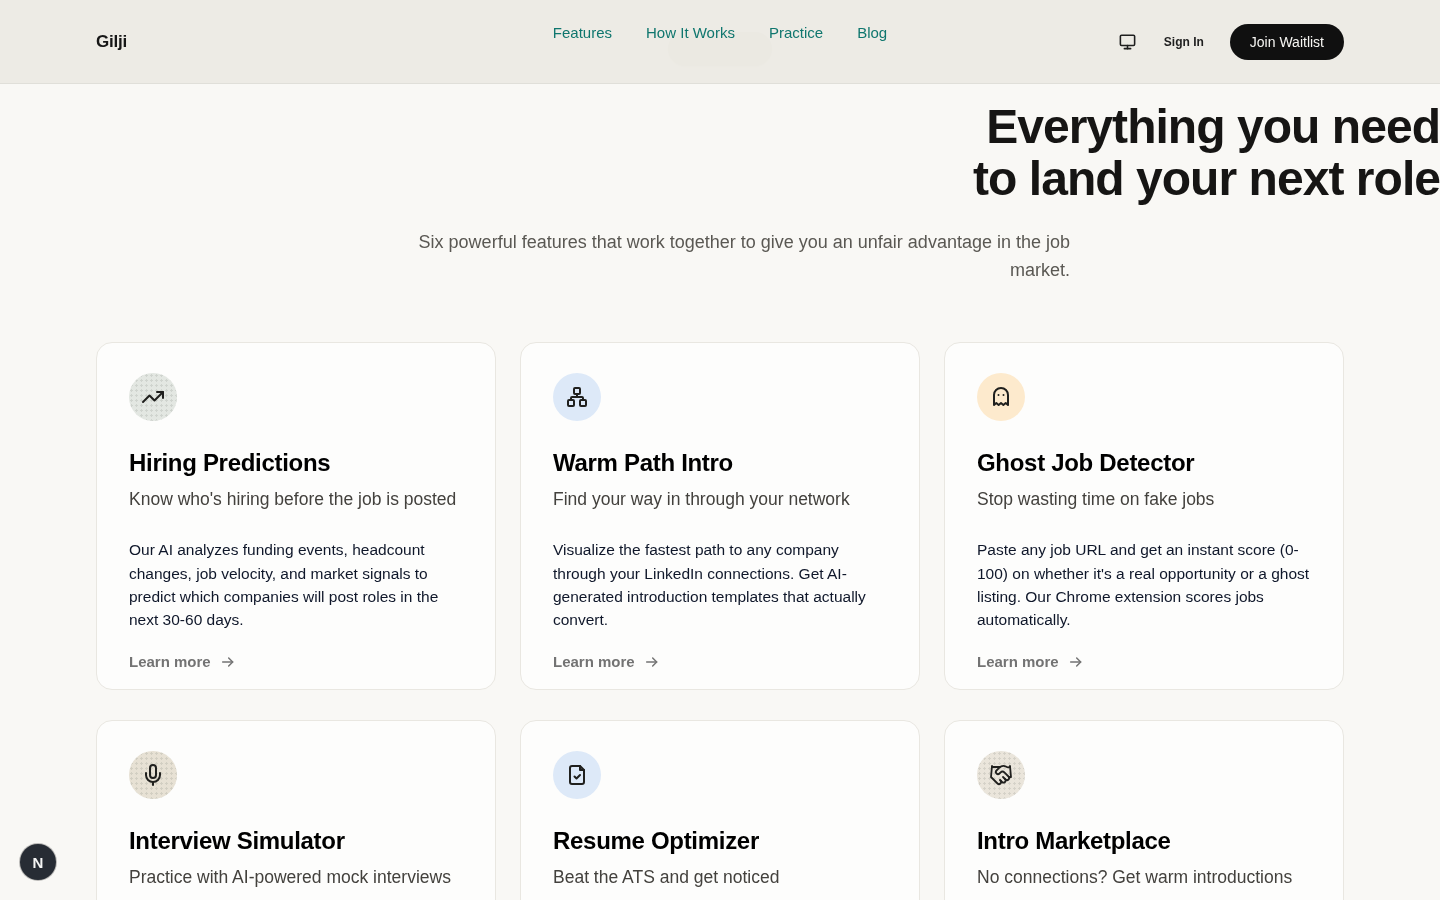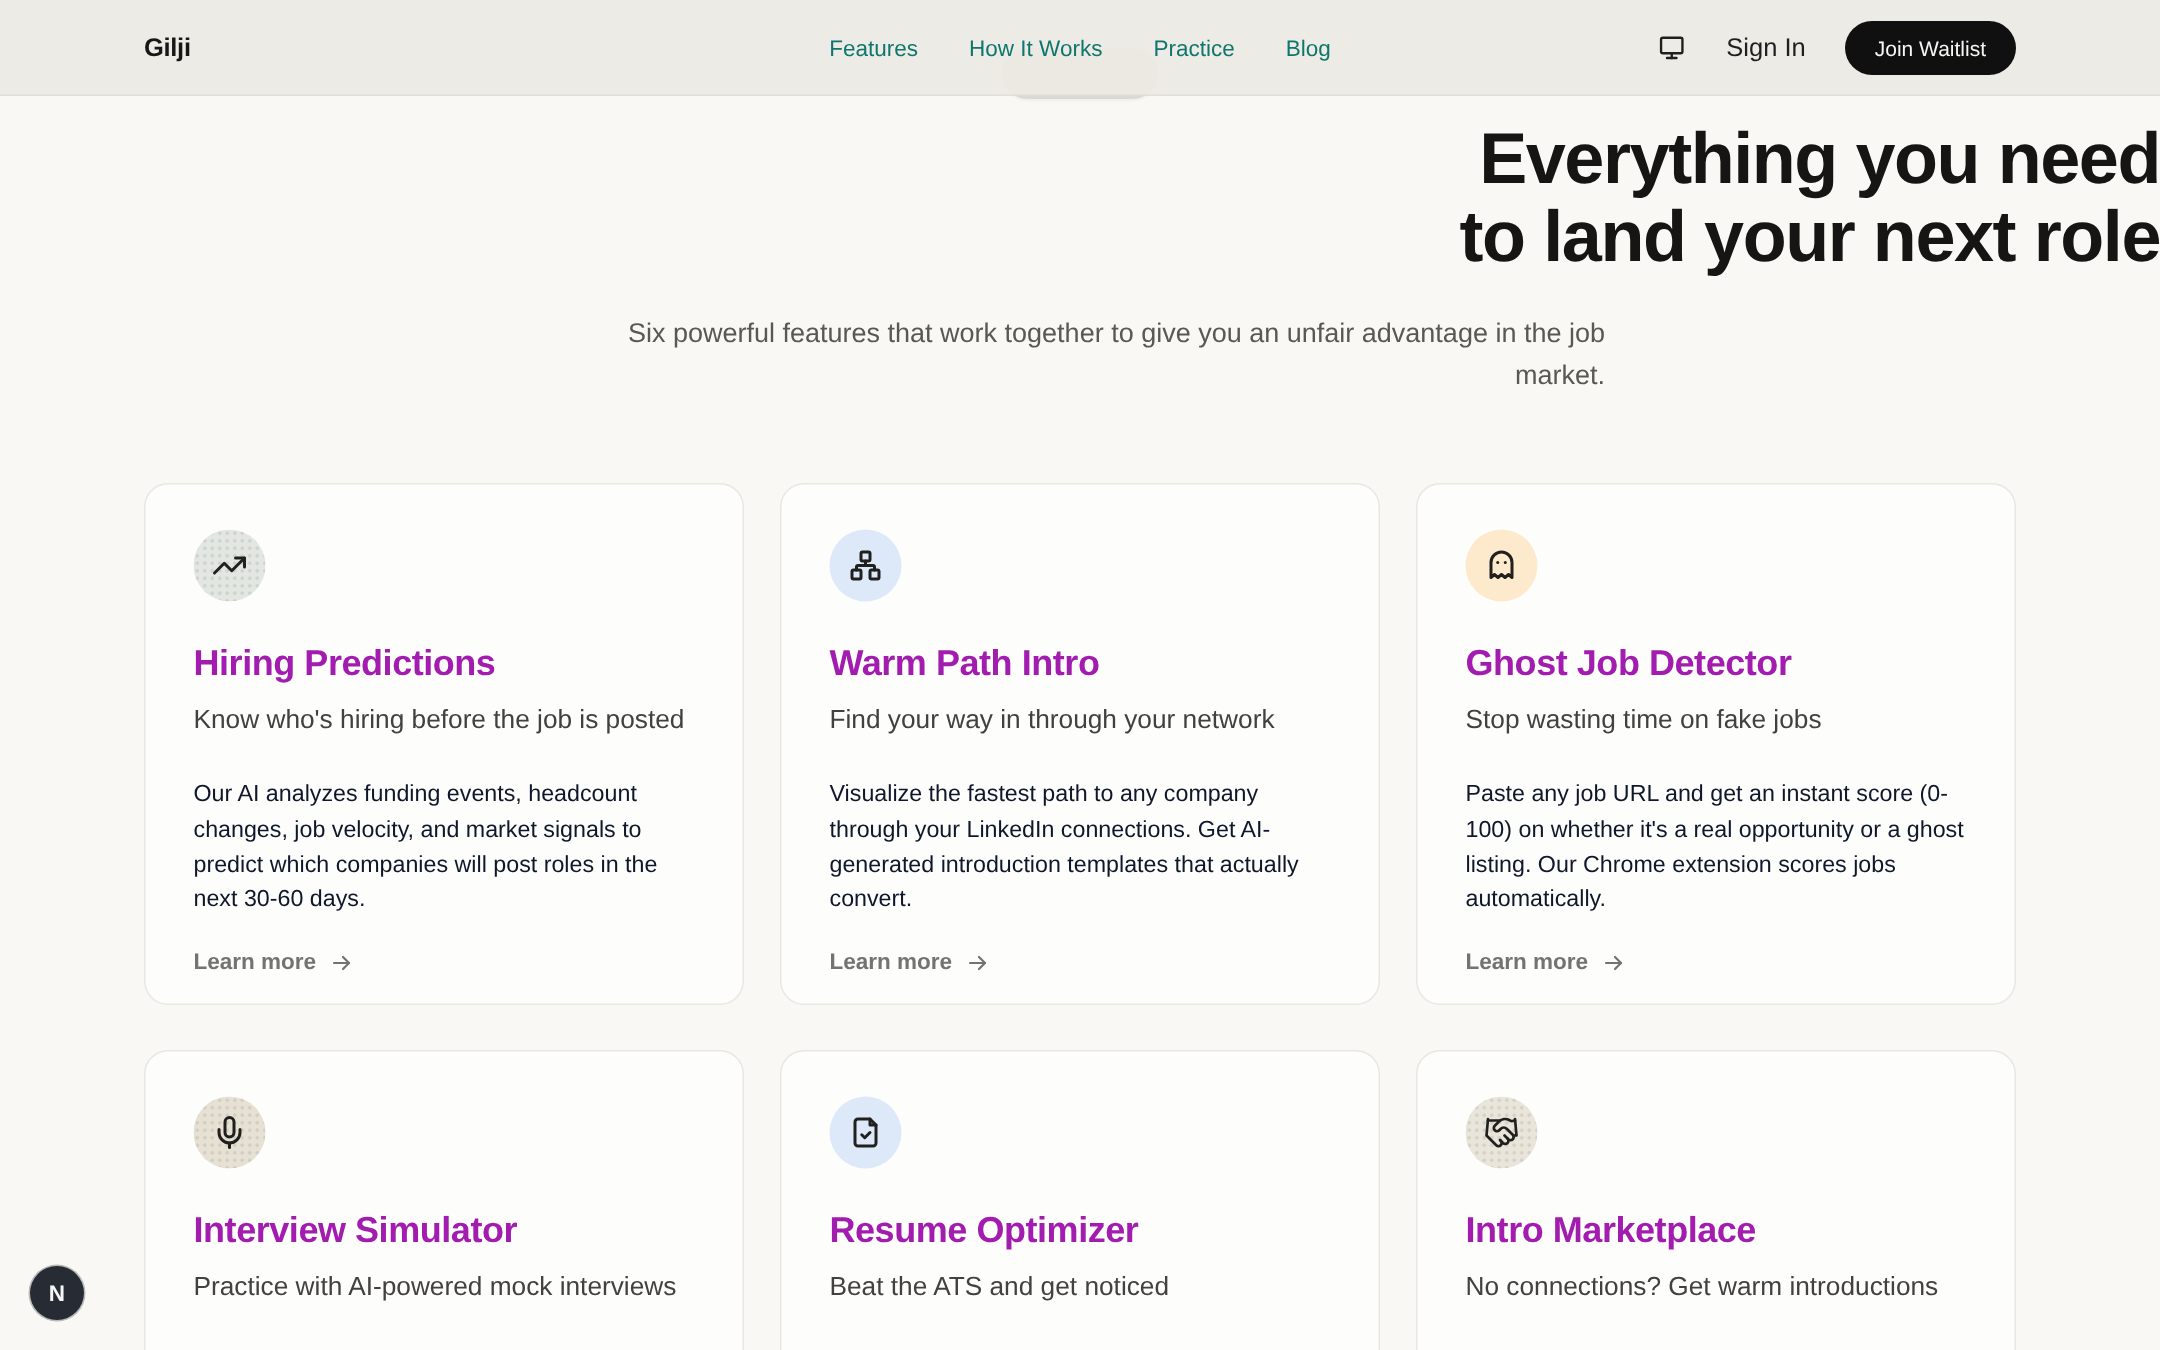--- a/index.html
+++ b/index.html
@@ -7,36 +7,36 @@
   body {
     background:#f9f8f5;
     font-family:"Liberation Sans","DejaVu Sans",sans-serif;
     color:#171717;
     position:relative;
   }
 
   
   .header {
     position:relative; z-index:10;
-    height:64px;
+    height:84px;
     background:rgba(236,233,227,0.93);
     border-bottom:1px solid rgba(0,0,0,0.05);
     display:flex; align-items:center;
     padding:0 96px;
     justify-content:space-between;
   }
   .logo { font-size:17px; font-weight:700; letter-spacing:-0.2px; cursor:pointer; }
   .nav-center {
     position:absolute; left:50%; top:0; transform:translateX(-50%);
     height:64px; display:flex; align-items:center; gap:34px;
   }
   .nav-link { font-size:15px; color:#0f766e; cursor:pointer; }
   .header-right { margin-left:auto; display:flex; align-items:center; gap:26px; }
   .theme-toggle { width:20px; height:20px; display:flex; align-items:center; justify-content:center; cursor:pointer; color:#1f1f1f; }
-  .sign-in { font-size:17px; font-weight:400; color:#1f1f1f; cursor:pointer; }
+  .sign-in { font-size:12px; font-weight:700; color:#1f1f1f; cursor:pointer; }
   .cta-btn {
     background:#101010; color:#f7f6f3;
     border:none; border-radius:999px;
     font-family:inherit; font-size:14px; font-weight:500;
     padding:10px 20px; cursor:pointer;
   }
 
   
   .scrolled-badge {
     position:absolute; z-index:5;
@@ -81,21 +81,21 @@
   }
   .dots {
     background-image:radial-gradient(circle, rgba(70,80,70,0.13) 1px, transparent 1.3px);
     background-size:5px 5px;
   }
   .tint-sage  { background-color:#e3e7e2; }
   .tint-blue  { background-color:#dde9f8; }
   .tint-peach { background-color:#fdeacd; }
   .tint-tan   { background-color:#e7e1d4; }
   .tint-tan2  { background-color:#eae5db; }
-  .card h3 { margin-top:28px; font-size:24px; font-weight:700; letter-spacing:-0.3px; color:#a21caf; }
+  .card h3 { margin-top:28px; font-size:24px; font-weight:700; letter-spacing:-0.3px; color:#000000; }
   .card .tagline { margin-top:12px; font-size:17.5px; color:#43413d; }
   .card .desc { margin-top:28px; font-size:15.5px; line-height:1.5; color:#0f172a; }
   .learn-more {
     margin-top:22px;
     display:inline-flex; align-items:flex-end; gap:9px;
     font-size:15px; font-weight:600; color:#737373; cursor:pointer;
   }
   .learn-more svg { margin-top:1px; }
 
   

